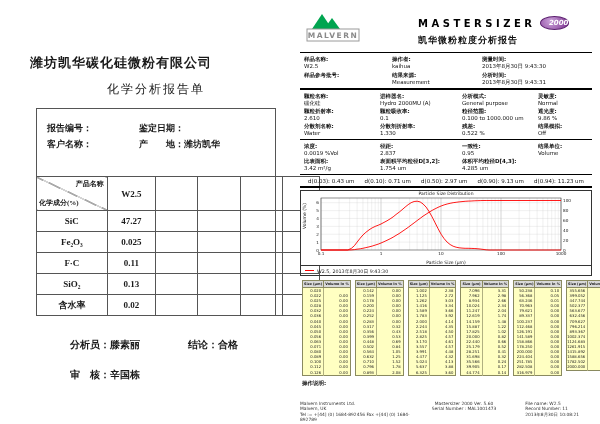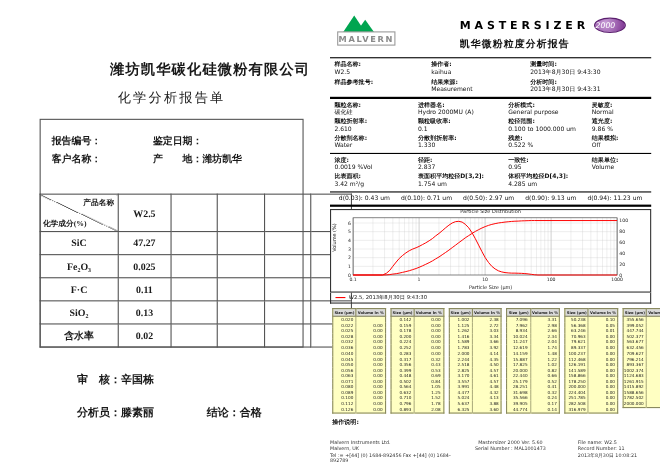--- a/index.html
+++ b/index.html
@@ -1,20 +1,20 @@
 <!DOCTYPE html>
 <html><head>
 <meta charset="utf-8">
 <style>
   html,body{margin:0;padding:0;}
   body{width:600px;height:424px;background:#fff;position:relative;overflow:hidden;
        font-family:"Liberation Serif",serif;color:#1a1a1a;}
   
   .left-doc{position:absolute;left:30px;top:54px;width:252px;}
-  .ld-title1{font-size:13px;font-weight:bold;text-align:right;letter-spacing:1px;margin:0 0 9px 0;}
+  .ld-title1{font-size:13px;font-weight:bold;text-align:left;letter-spacing:1px;margin:0 0 9px 0;}
   .ld-title2{font-size:12px;font-weight:normal;text-align:center;letter-spacing:2px;margin:0 0 10px 0;}
   .ld-box{position:relative;margin-left:6px;width:238px;height:206px;border:1px solid #555;}
   .ld-info{padding:11px 8px 0 10px;font-size:9px;font-weight:bold;line-height:16px;}
   .ld-info .row{display:flex;}
   .ld-info .lab1{width:92px;}
   .chem{position:absolute;left:-1px;right:-1px;bottom:-1px;border-collapse:collapse;table-layout:fixed;width:284px;}
   .chem td{border:1px solid #555;font-size:9px;font-weight:bold;text-align:center;height:20px;padding:0;}
   .chem tr.hd td{height:33px;}
   .corner{position:relative;background:linear-gradient(to top right,transparent 49.4%,#555 49.4%,#555 50.6%,transparent 50.6%);}
   .corner .ct{position:absolute;top:2px;right:3px;font-size:7px;}
@@ -23,21 +23,21 @@
   .ld-sign .srow{display:flex;margin-bottom:16px;}
   .ld-sign .s1{width:118px;}
   
   .right-doc{position:absolute;left:300px;top:6px;width:292px;font-family:"DejaVu Sans","Liberation Sans",sans-serif;color:#111;}
   .brand-row{position:relative;height:46px;}
   .malvern{position:absolute;left:6px;top:4px;}
   .ms-line{position:absolute;left:118px;top:10px;display:flex;align-items:center;}
   .ms-word{font-size:10px;font-weight:bold;letter-spacing:3.5px;color:#000;}
   .ms-oval{display:inline-block;width:27px;height:12px;margin-left:5px;border-radius:50%;
            background:radial-gradient(circle at 35% 35%, #c9a0d8, #7a2e8e);border:1px solid #5a1e6e;
-           color:#fff;font-size:7px;font-style:italic;font-weight:normal;text-align:left;line-height:12px;}
+           color:#fff;font-size:7px;font-style:italic;font-weight:bold;text-align:right;line-height:12px;}
   .rd-subtitle{position:absolute;left:118px;top:28px;font-size:9px;font-weight:bold;letter-spacing:1px;}
   .rule{border-top:1px solid #000;}
   .rule2{border-top:2px solid #000;}
   .pair-grid{display:grid;padding:3px 4px;}
   #sample-grid{grid-template-columns:88px 90px 1fr;row-gap:3px;}
   #setup-grid{grid-template-columns:76px 82px 76px 1fr;row-gap:2px;}
   #result-grid{grid-template-columns:76px 82px 76px 1fr;row-gap:2px;}
   .pair{min-height:12px;}
   .plabel{font-size:5.5px;font-weight:bold;line-height:7px;white-space:nowrap;}
   .pval{font-size:5.5px;line-height:6px;white-space:nowrap;}
@@ -145,25 +145,25 @@
             <td></td>
             <td></td>
             <td></td>
           </tr>
     </tbody>
       </table>
   </div>
 
   <div class="ld-sign">
     <div class="srow">
-      <span><span>审　核：</span><span>辛国栋</span></span>
-    </div>
-    <div class="srow">
       <span class="s1"><span>分析员：</span><span>滕素丽</span></span>
       <span><span>结论：</span><span>合格</span></span>
+    </div>
+    <div class="srow">
+      <span><span>审　核：</span><span>辛国栋</span></span>
     </div>
   </div>
 </div>
 
 <div class="right-doc">
   <div class="brand-row">
     <svg class="malvern" width="56" height="34" viewBox="0 0 56 34">
       <polygon points="6,19 16,4 26,19" fill="#00A550"></polygon>
       <polygon points="18,19 26,8 34,19" fill="#00A550"></polygon>
       <rect x="1" y="19" width="52" height="12" fill="#fff" stroke="#9a9a9a" stroke-width="1"></rect>

